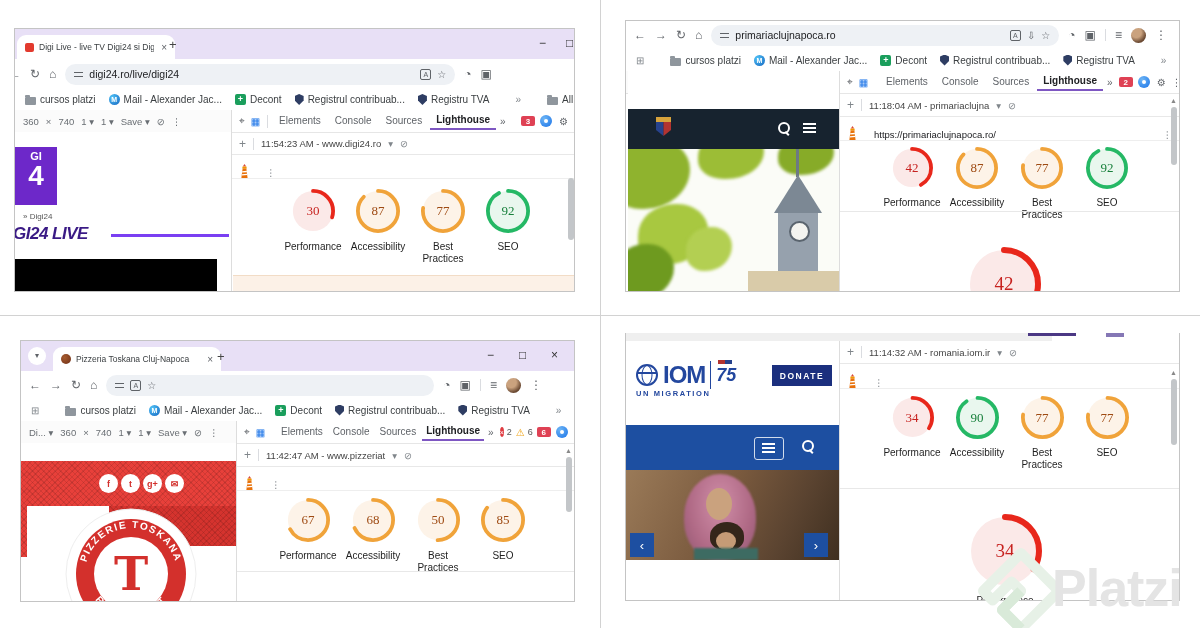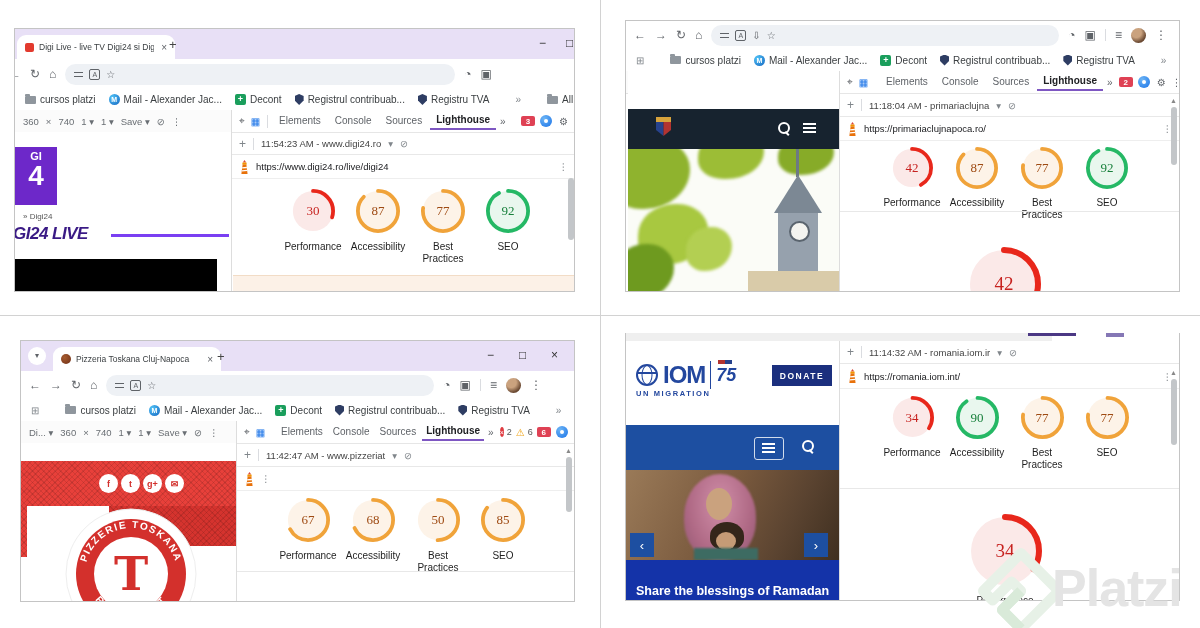--- a/index.html
+++ b/index.html
@@ -25,21 +25,21 @@
   .ic-tune{width:9px;height:7px;flex:none;background:
      linear-gradient(#5f6368 0 0) no-repeat 0 1px/9px 1.3px,
      linear-gradient(#5f6368 0 0) no-repeat 0 5px/9px 1.3px}
   .ic-tr{flex:none;font-size:7px;border:1px solid #5f6368;border-radius:2px;width:9px;height:9px;
          line-height:9px;text-align:center;color:#5f6368}
   .pill-ic{flex:none;color:#5f6368;font-size:10px}
   .avatar{width:15px;height:15px;border-radius:50%;flex:none;
           background:radial-gradient(circle at 35% 30%,#caa27e 0 35%,#6b4a33 70%)}
   .bmbar{position:absolute;left:0;right:0;background:#fff;display:flex;align-items:center;gap:13px;
          padding:0 10px;font-size:10px;color:#3c4043;border-bottom:1px solid #e7e7e7;white-space:nowrap}
-  .bm{display:flex;align-items:center;gap:4px}
+  .bm{display:flex;align-items:flex-end;gap:4px}
   .ic-folder{width:11px;height:8px;background:#8f969d;border-radius:1px;position:relative;flex:none}
   .ic-folder::before{content:"";position:absolute;top:-2px;left:0;width:5px;height:2px;background:#8f969d;border-radius:1px 1px 0 0}
   .ic-shield{width:9px;height:11px;background:#2e3d63;flex:none;
              clip-path:polygon(50% 0,100% 18%,100% 60%,50% 100%,0 60%,0 18%)}
   .ic-mail{width:11px;height:11px;border-radius:50%;flex:none;color:#fff;font-size:7px;font-weight:bold;
            display:flex;align-items:center;justify-content:center;
            background:radial-gradient(circle at 30% 30%,#4fc3f7,#1565c0)}
   .ic-dec{width:11px;height:11px;border-radius:2px;background:#1a9e5c;color:#fff;font-size:9px;font-weight:bold;
           display:flex;align-items:center;justify-content:center;line-height:1;flex:none}
   .bm-sep{width:1px;height:12px;background:#dadce0}
@@ -59,21 +59,21 @@
                display:inline-flex;align-items:center;justify-content:center;padding:0 2px;font-weight:bold}
   .err-badge{background:#df3b41;color:#fff;border-radius:50%;width:10px;height:10px;font-size:7px;
              display:inline-flex;align-items:center;justify-content:center}
   .warn-ic{color:#f0a821;font-size:10px}
   .badge-n{color:#555;font-size:9px;margin:0 2px 0 1px}
   .blue-dot{width:12px;height:12px;border-radius:50%;flex:none;margin:0 3px;
             background:radial-gradient(circle at 35% 30%,#6db5f5,#1a73e8);position:relative}
   .blue-dot::after{content:"";position:absolute;left:4px;top:4px;width:4px;height:4px;border-radius:50%;background:#fff}
   .runrow{display:flex;align-items:center;gap:7px;border-bottom:1px solid #e8e8e8;padding:0 7px;
           font-size:9.5px;color:#444}
-  .urlrow{display:flex;align-items:center;gap:6px;border-bottom:1px solid #eee;padding:0 7px;
+  .urlrow{display:flex;align-items:flex-end;gap:16px;border-bottom:1px solid #eee;padding:0 7px;
           font-size:9.5px;color:#202124}
   .gray-ic{color:#80868b}
   
   .scores{display:flex;justify-content:center;gap:5px}
   .score{display:flex;flex-direction:column;align-items:center;width:60px}
   .gauge{position:relative;flex:none}
   .g-num{position:absolute;inset:0;display:flex;align-items:center;justify-content:center;
          font-family:Liberation Serif, serif;font-size:13px}
   .gauge.big .g-num{font-size:19px}
   .st-fail .g-bg{fill:#fbe9e8}.st-fail .g-arc{stroke:#e8271b}.st-fail .g-num{color:#c7221f}
@@ -128,20 +128,21 @@
       <span class="newtab" style="left:154px">+</span>
       <span class="winbtn" style="left:524px">−</span>
       <span class="winbtn" style="left:551px">□</span>
     </div>
     <div class="addr" style="top:30px;height:30px">
       <span class="nav-ic" style="margin-left:-14px">←</span>
       <span class="nav-ic">↻</span>
       <span class="nav-ic">⌂</span>
       <div class="pill" style="max-width:372px">
         <span class="ic-tune"></span>
+        <span class="url">digi24.ro/live/digi24</span>
         <span class="ic-tr">A</span>
         <span class="pill-ic">☆</span>
       </div>
       <span class="nav-ic">◔</span>
       <span class="nav-ic">▣</span>
     </div>
     <div class="bmbar" style="top:60px;height:21px">
       <span class="bm">
           <span class="ic-folder"></span>
           <span>cursos platzi</span>
@@ -215,21 +216,20 @@
         <span class="gray-ic">⊘</span>
       </div>
       <div class="urlrow" style="height:23px">
         <svg width="11" height="14" viewBox="0 0 11 14">
             <path d="M5.5 0 L7.2 2.6 L3.8 2.6 Z" fill="#d9493a"></path>
             <rect x="3.4" y="2.6" width="4.2" height="2" fill="#f29900"></rect>
             <path d="M3.6 4.6 L7.4 4.6 L8.6 14 L2.4 14 Z" fill="#e8710a"></path>
             <rect x="3.1" y="7" width="4.8" height="1.3" fill="#fff" transform="rotate(-4 5.5 7.6)"></rect>
             <rect x="2.9" y="10" width="5.4" height="1.3" fill="#fff" transform="rotate(-4 5.5 10.6)"></rect>
           </svg>
-        <span style="flex:1">https://www.digi24.ro/live/digi24</span>
         <span class="gray-ic">⋮</span>
       </div>
       <div class="scores" style="padding:9px 0 0 14px">
         <div class="score">
             <div class="gauge st-fail" style="width: 46px; height: 46px;"><svg width="46" height="46">
                 <circle class="g-bg" cx="23" cy="23" r="20.1"></circle>
                 <circle class="g-arc" cx="23" cy="23" r="20.1" fill="none" stroke-width="3.8" stroke-linecap="round" stroke-dasharray="37.88760740229291 126.29202467430969" transform="rotate(-90 23 23)"></circle>
               </svg><span class="g-num">30</span></div>
             <div class="g-label">Performance</div>
           </div>
@@ -261,20 +261,21 @@
   </div>
 
   <div class="win" style="left:625px;top:20px;width:553px;height:270px">
     <div class="addr" style="top:0;height:28px">
       <span class="nav-ic">←</span>
       <span class="nav-ic">→</span>
       <span class="nav-ic">↻</span>
       <span class="nav-ic">⌂</span>
       <div class="pill" style="max-width:330px">
         <span class="ic-tune"></span>
+        <span class="url">primariaclujnapoca.ro</span>
         <span class="ic-tr">A</span>
         <span class="pill-ic">⇩</span>
         <span class="pill-ic">☆</span>
       </div>
       <span class="nav-ic">◔</span>
       <span class="nav-ic">▣</span>
       <span class="bm-sep"></span>
       <span class="nav-ic">≡</span>
       <span class="avatar"></span>
       <span class="nav-ic">⋮</span>
@@ -618,42 +619,38 @@
       </div>
       <div class="abs" style="left:0;top:129px;width:213px;height:90px;overflow:hidden;background:linear-gradient(115deg,#9a7a58,#7a5a3e 45%,#5a4330 75%,#3f2f20)">
         <div class="abs" style="left:58px;top:4px;width:72px;height:86px;border-radius:50% 50% 45% 45%;filter:blur(1px);background:radial-gradient(ellipse at 50% 35%,#d08ea8,#b06a86 60%,#8e5570)"></div>
         <div class="abs" style="left:80px;top:18px;width:26px;height:32px;border-radius:50%;filter:blur(.5px);background:#caa27e"></div>
         <div class="abs" style="left:84px;top:52px;width:34px;height:28px;border-radius:50% 50% 40% 40%;background:#34261a"></div>
         <div class="abs" style="left:90px;top:62px;width:20px;height:18px;border-radius:50%;background:#c59b76"></div>
         <div class="abs" style="left:68px;top:78px;width:64px;height:12px;background:#3d6b62;filter:blur(1px)"></div>
       </div>
       <div class="arrow-btn" style="left:4px;top:192px">‹</div>
       <div class="arrow-btn" style="left:178px;top:192px">›</div>
-      <div class="abs" style="left:0;top:219px;width:213px;height:48px;background:#1433a8">
-        <div style="position:absolute;left:10px;top:24px;color:#fff;font-weight:bold;font-size:12.5px;white-space:nowrap">Share the blessings of Ramadan</div>
-      </div>
     </div>
 
     <div class="dtcol" style="left:213px;top:8px;width:339px;height:259px">
       <div class="runrow" style="height:22px">
         <span class="gray-ic" style="font-size:12px">+</span>
         <span class="bm-sep"></span>
         <span>11:14:32 AM - romania.iom.ir</span>
         <span class="gray-ic">▾</span>
         <span class="gray-ic">⊘</span>
       </div>
       <div class="urlrow" style="height:24px">
         <svg width="11" height="14" viewBox="0 0 11 14">
             <path d="M5.5 0 L7.2 2.6 L3.8 2.6 Z" fill="#d9493a"></path>
             <rect x="3.4" y="2.6" width="4.2" height="2" fill="#f29900"></rect>
             <path d="M3.6 4.6 L7.4 4.6 L8.6 14 L2.4 14 Z" fill="#e8710a"></path>
             <rect x="3.1" y="7" width="4.8" height="1.3" fill="#fff" transform="rotate(-4 5.5 7.6)"></rect>
             <rect x="2.9" y="10" width="5.4" height="1.3" fill="#fff" transform="rotate(-4 5.5 10.6)"></rect>
           </svg>
-        <span style="flex:1">https://romania.iom.int/</span>
         <span class="gray-ic">⋮</span>
       </div>
       <div class="scores" style="padding-top:6px">
         <div class="score">
             <div class="gauge st-fail" style="width: 45px; height: 45px;"><svg width="45" height="45">
                 <circle class="g-bg" cx="22.5" cy="22.5" r="19.6"></circle>
                 <circle class="g-arc" cx="22.5" cy="22.5" r="19.6" fill="none" stroke-width="3.8" stroke-linecap="round" stroke-dasharray="41.87114688704477 123.1504320207199" transform="rotate(-90 22.5 22.5)"></circle>
               </svg><span class="g-num">34</span></div>
             <div class="g-label">Performance</div>
           </div>

